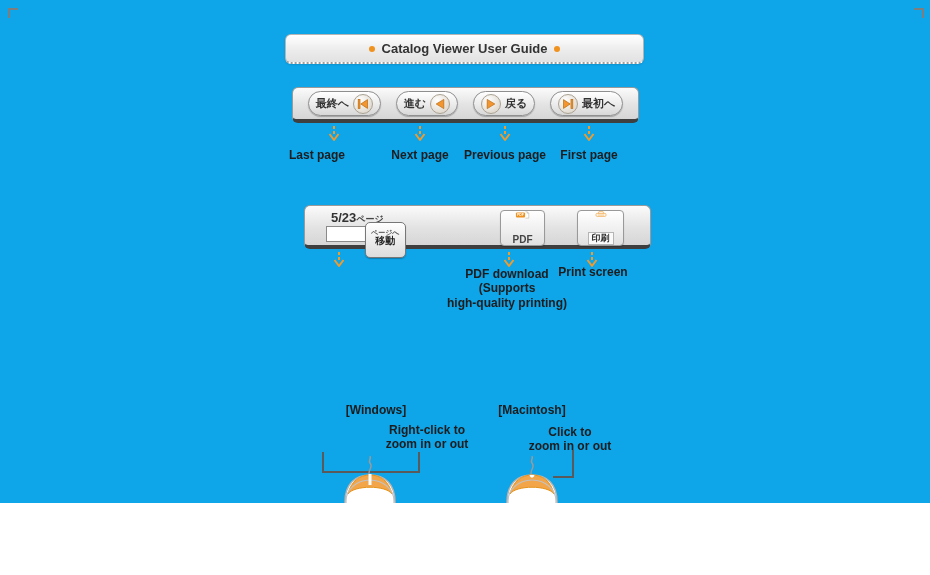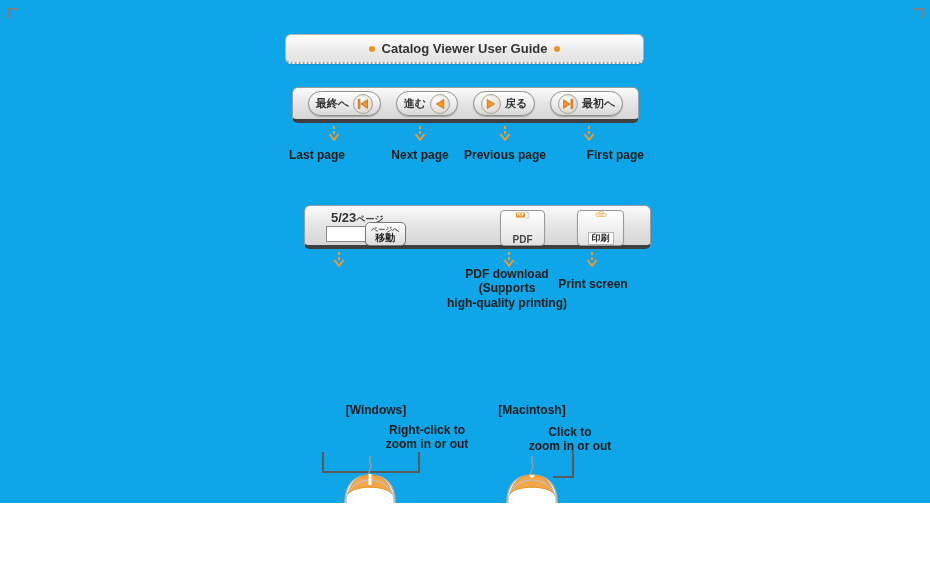--- a/index.html
+++ b/index.html
@@ -32,22 +32,22 @@
 
   .cap{position:absolute;font-size:12px;font-weight:bold;color:#1c1c1c;
        text-align:center;line-height:1.2;white-space:pre-line;}
   .cap-left{text-align:left;}
 
   
   .pageinfo{position:absolute;font-size:13px;font-weight:bold;color:#333;}
   .pageunit{font-size:9px;font-weight:bold;color:#444;}
   .pagebox{position:absolute;width:34px;height:14px;border:1px solid #8a8a8a;background:#fff;
        font-size:11px;padding:0 2px;}
-  .gotobtn{position:absolute;display:flex;flex-direction:column;align-items:center;justify-content:center;
-       height:22px;padding:0 5px;background:linear-gradient(#ffffff,#dcdcdc);
+  .gotobtn{position:absolute;display:flex;flex-direction:column;align-items:center;
+       height:22px;padding:6px 5px;background:linear-gradient(#ffffff,#dcdcdc);
        border:1px solid #777;border-radius:5px;box-shadow:0 1px 1px rgba(0,0,0,.25);cursor:pointer;line-height:1;}
   .gotosub{font-size:7px;color:#555;font-weight:bold;}
   .gotomain{font-size:10px;color:#222;font-weight:bold;}
   .sqbtn{position:absolute;display:flex;flex-direction:column;align-items:center;justify-content:center;gap:15px;
        background:linear-gradient(#ffffff,#eeeeee 60%,#e0e0e0);
        border:1px solid #999;border-radius:4px;box-shadow:0 1px 1px rgba(0,0,0,.2);cursor:pointer;}
   .sqbtn .btxt{font-size:10px;font-weight:bold;color:#444;}
   .chiplabel{font-size:9px;font-weight:bold;color:#333;border:1px solid #b5b5b5;background:#fafafa;
        padding:0 3px;line-height:11px;}
 
@@ -131,21 +131,21 @@
       <path d="M2.5,9 L7,15 L11.5,9" fill="none" stroke="#ef9b2d" stroke-width="2" stroke-linejoin="round"></path>
     </svg>
   <svg class="darrow" style="left:582px;top:125px;" viewBox="0 0 14 17">
       <line x1="7" y1="1" x2="7" y2="9" stroke="#ef9b2d" stroke-width="2" stroke-dasharray="3 2"></line>
       <path d="M2.5,9 L7,15 L11.5,9" fill="none" stroke="#ef9b2d" stroke-width="2" stroke-linejoin="round"></path>
     </svg>
 
   <div class="cap" style="left:262px;top:148px;width:110px;">Last page</div>
   <div class="cap" style="left:365px;top:148px;width:110px;">Next page</div>
   <div class="cap" style="left:450px;top:148px;width:110px;">Previous page</div>
-  <div class="cap" style="left:534px;top:148px;width:110px;text-align:right;">First page</div>
+  <div class="cap" style="left:534px;top:148px;width:110px;">First page</div>
 
   <div class="toolbar" style="left:304px;top:205px;width:345px;height:39px;">
     <div class="pageinfo" style="left:26px;top:4px;">
       <span>5/23</span><span class="pageunit">ページ</span>
     </div>
     <input class="pagebox" style="left: 21px; top: 20px;">
     <div class="gotobtn" style="left:60px;top:16px;">
       <span class="gotosub">ページへ</span>
       <span class="gotomain">移動</span>
     </div>
@@ -177,21 +177,21 @@
       <path d="M2.5,9 L7,15 L11.5,9" fill="none" stroke="#ef9b2d" stroke-width="2" stroke-linejoin="round"></path>
     </svg>
   <svg class="darrow" style="left:585px;top:251px;" viewBox="0 0 14 17">
       <line x1="7" y1="1" x2="7" y2="9" stroke="#ef9b2d" stroke-width="2" stroke-dasharray="3 2"></line>
       <path d="M2.5,9 L7,15 L11.5,9" fill="none" stroke="#ef9b2d" stroke-width="2" stroke-linejoin="round"></path>
     </svg>
 
   <div class="cap" style="left:417px;top:267px;width:180px;">PDF download
 (Supports
 high-quality printing)</div>
-  <div class="cap" style="left:533px;top:277px;width:120px;">Print screen</div>
+  <div class="cap" style="left:533px;top:265px;width:120px;">Print screen</div>
 
 
   <div class="cap" style="left:326px;top:403px;width:100px;">[Windows]</div>
   <div class="cap" style="left:482px;top:403px;width:100px;">[Macintosh]</div>
 
   <div class="cap" style="left:367px;top:423px;width:120px;">Right-click to
 zoom in or out</div>
   <div class="cap" style="left:510px;top:425px;width:120px;">Click to
 zoom in or out</div>
 

